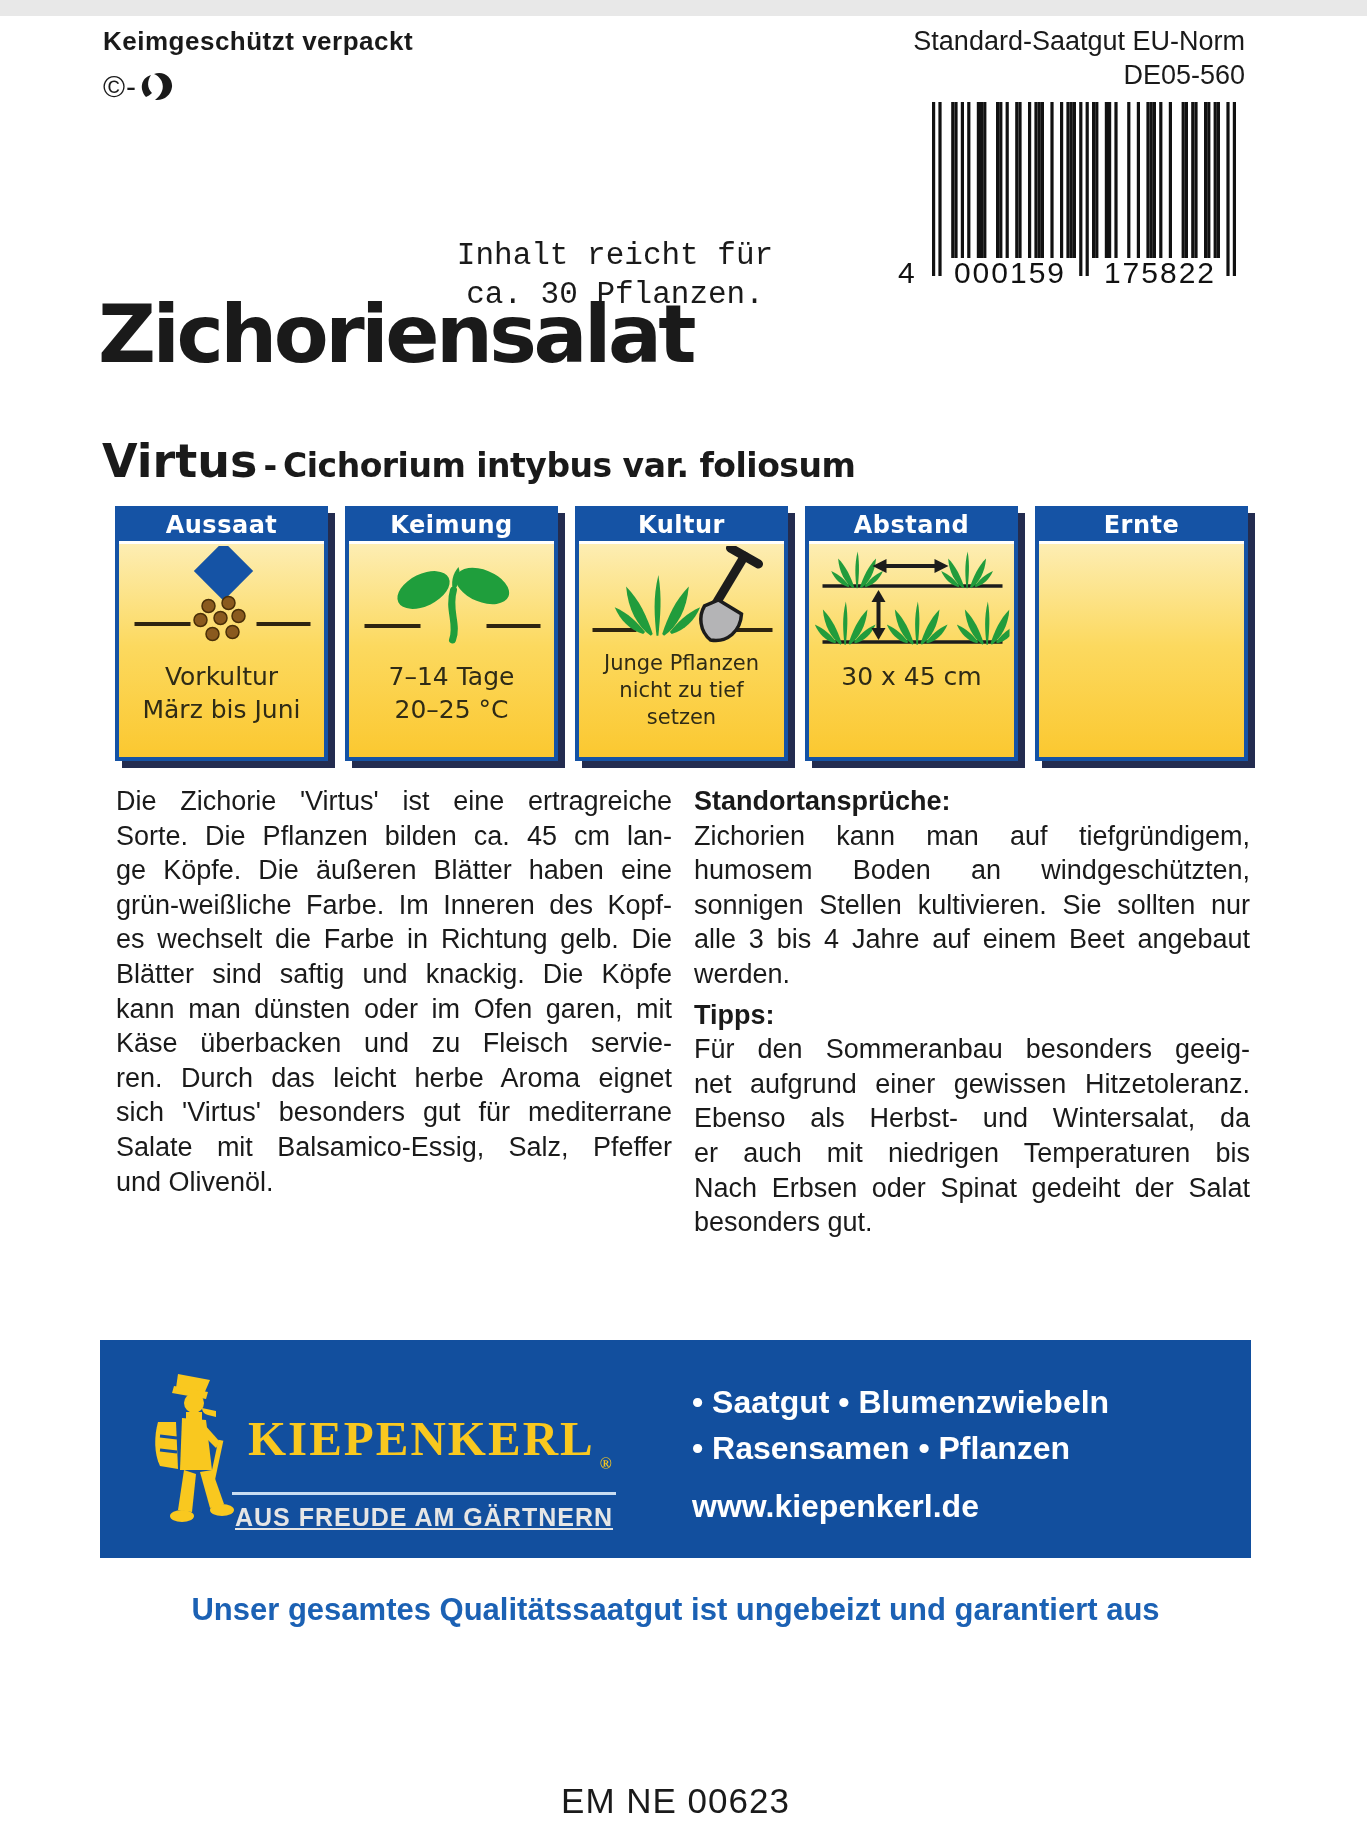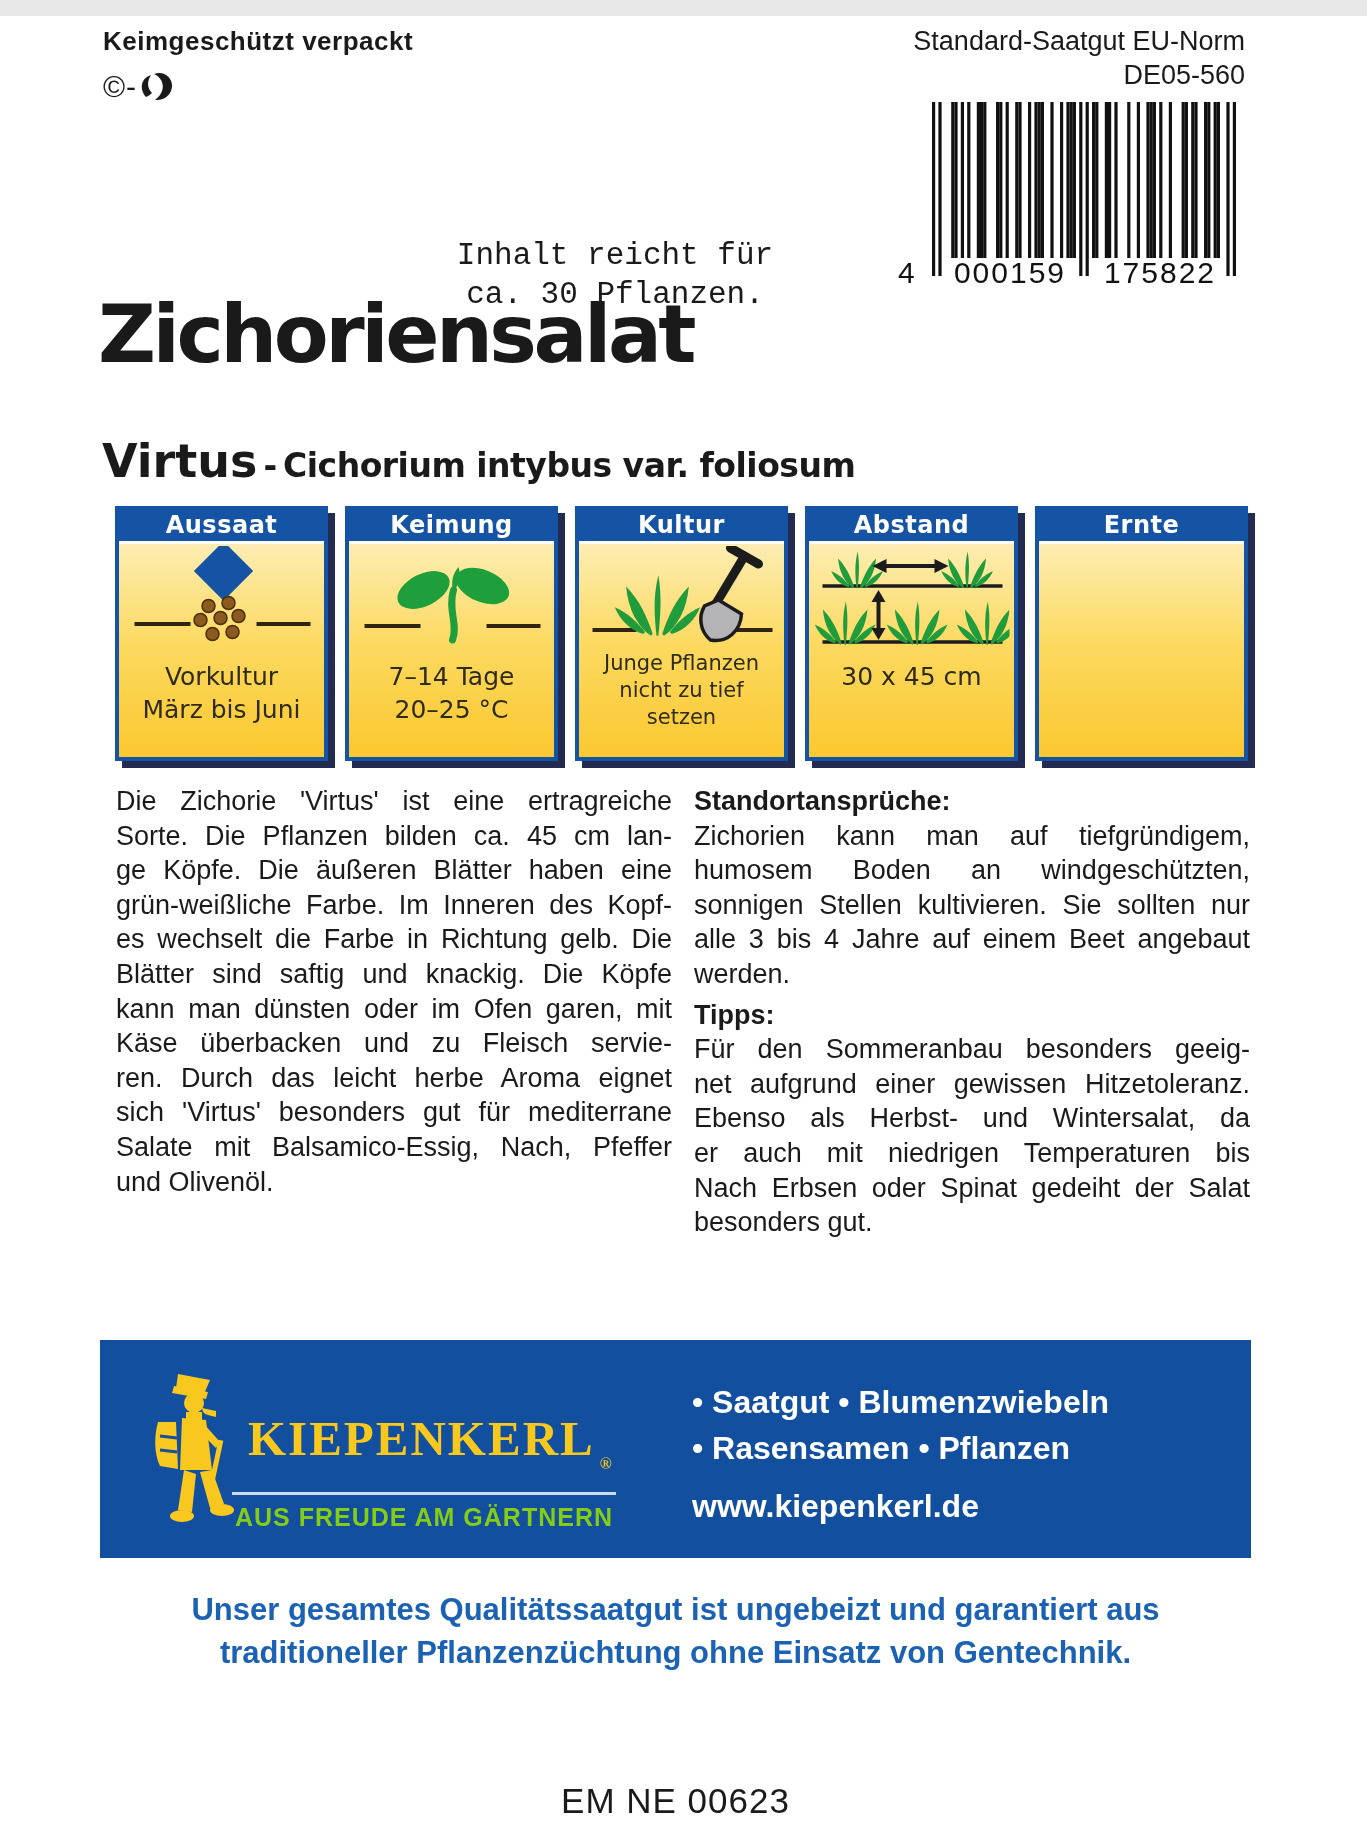--- a/index.html
+++ b/index.html
@@ -51,22 +51,22 @@
   .colhead{font-weight:bold;}
   .colhead.t2{margin-top:6px;}
 
   
   .banner{left:100px;top:1324px;width:1151px;height:218px;background:#124f9e;}
   .mascot{position:absolute;left:48px;top:30px;}
   .brand-row{position:absolute;left:148px;top:70px;color:#f9c81f;
              font-family:"Liberation Serif",serif;font-weight:bold;font-size:49px;letter-spacing:2px;}
   .brand-row .reg{font-size:16px;position:relative;top:14px;margin-left:5px;letter-spacing:0;}
   .rule{position:absolute;left:132px;top:152px;width:384px;height:3px;background:#c9ddf2;}
-  .tagline{position:absolute;left:132px;top:163px;width:384px;text-align:center;color:#84cc16;
-           font-weight:bold;font-size:25px;letter-spacing:1px;}
+  .tagline{position:absolute;left:132px;top:163px;width:384px;text-align:center;color:#e5e5e5;
+           font-weight:bold;font-size:25px;letter-spacing:1px;text-decoration:underline;}
   .bullets,.website{position:absolute;left:592px;color:#fff;font-weight:bold;font-size:32px;}
   .b1{top:44px;} .b2{top:90px;} .website{top:148px;}
 
   
   .slogan{left:100px;top:1572px;width:1151px;text-align:center;color:#1b61b4;
           font-size:31px;font-weight:bold;line-height:43px;}
   .bottom-code{left:100px;top:1765px;width:1151px;text-align:center;font-size:35px;letter-spacing:1px;}
 </style>
 </head>
 <body>
@@ -261,21 +261,21 @@
         <div>Die Zichorie 'Virtus' ist eine ertragreiche</div>
         <div>Sorte. Die Pflanzen bilden ca. 45 cm lan-</div>
         <div>ge Köpfe. Die äußeren Blätter haben eine</div>
         <div>grün-weißliche Farbe. Im Inneren des Kopf-</div>
         <div>es wechselt die Farbe in Richtung gelb. Die</div>
         <div>Blätter sind saftig und knackig. Die Köpfe</div>
         <div>kann man dünsten oder im Ofen garen, mit</div>
         <div>Käse überbacken und zu Fleisch servie-</div>
         <div>ren. Durch das leicht herbe Aroma eignet</div>
         <div>sich 'Virtus' besonders gut für mediterrane</div>
-        <div>Salate mit Balsamico-Essig, Nach, Pfeffer</div>
+        <div>Salate mit Balsamico-Essig, Salz, Pfeffer</div>
         <div>und Olivenöl.</div>
       </div>
   </div>
 
   <div class="abs col right">
     <div class="colhead">Standortansprüche:</div>
     <div class="jcol">
         <div>Zichorien kann man auf tiefgründigem,</div>
         <div>humosem Boden an windgeschützten,</div>
         <div>sonnigen Stellen kultivieren. Sie sollten nur</div>
@@ -314,18 +314,17 @@
     <div class="brand-row"><span>KIEPENKERL</span><span class="reg">®</span></div>
     <div class="rule"></div>
     <div class="tagline">AUS FREUDE AM GÄRTNERN</div>
     <div class="bullets b1">• Saatgut • Blumenzwiebeln</div>
     <div class="bullets b2">• Rasensamen • Pflanzen</div>
     <div class="website">www.kiepenkerl.de</div>
   </div>
 
   <div class="abs slogan">
     <div>Unser gesamtes Qualitätssaatgut ist ungebeizt und garantiert aus</div>
-    <div>traditioneller Pflanzenzüchtung ohne Einsatz von Gentechnik.</div>
   </div>
 
   <div class="abs bottom-code">EM NE 00623</div>
 
 </div>
 
 </body></html>

